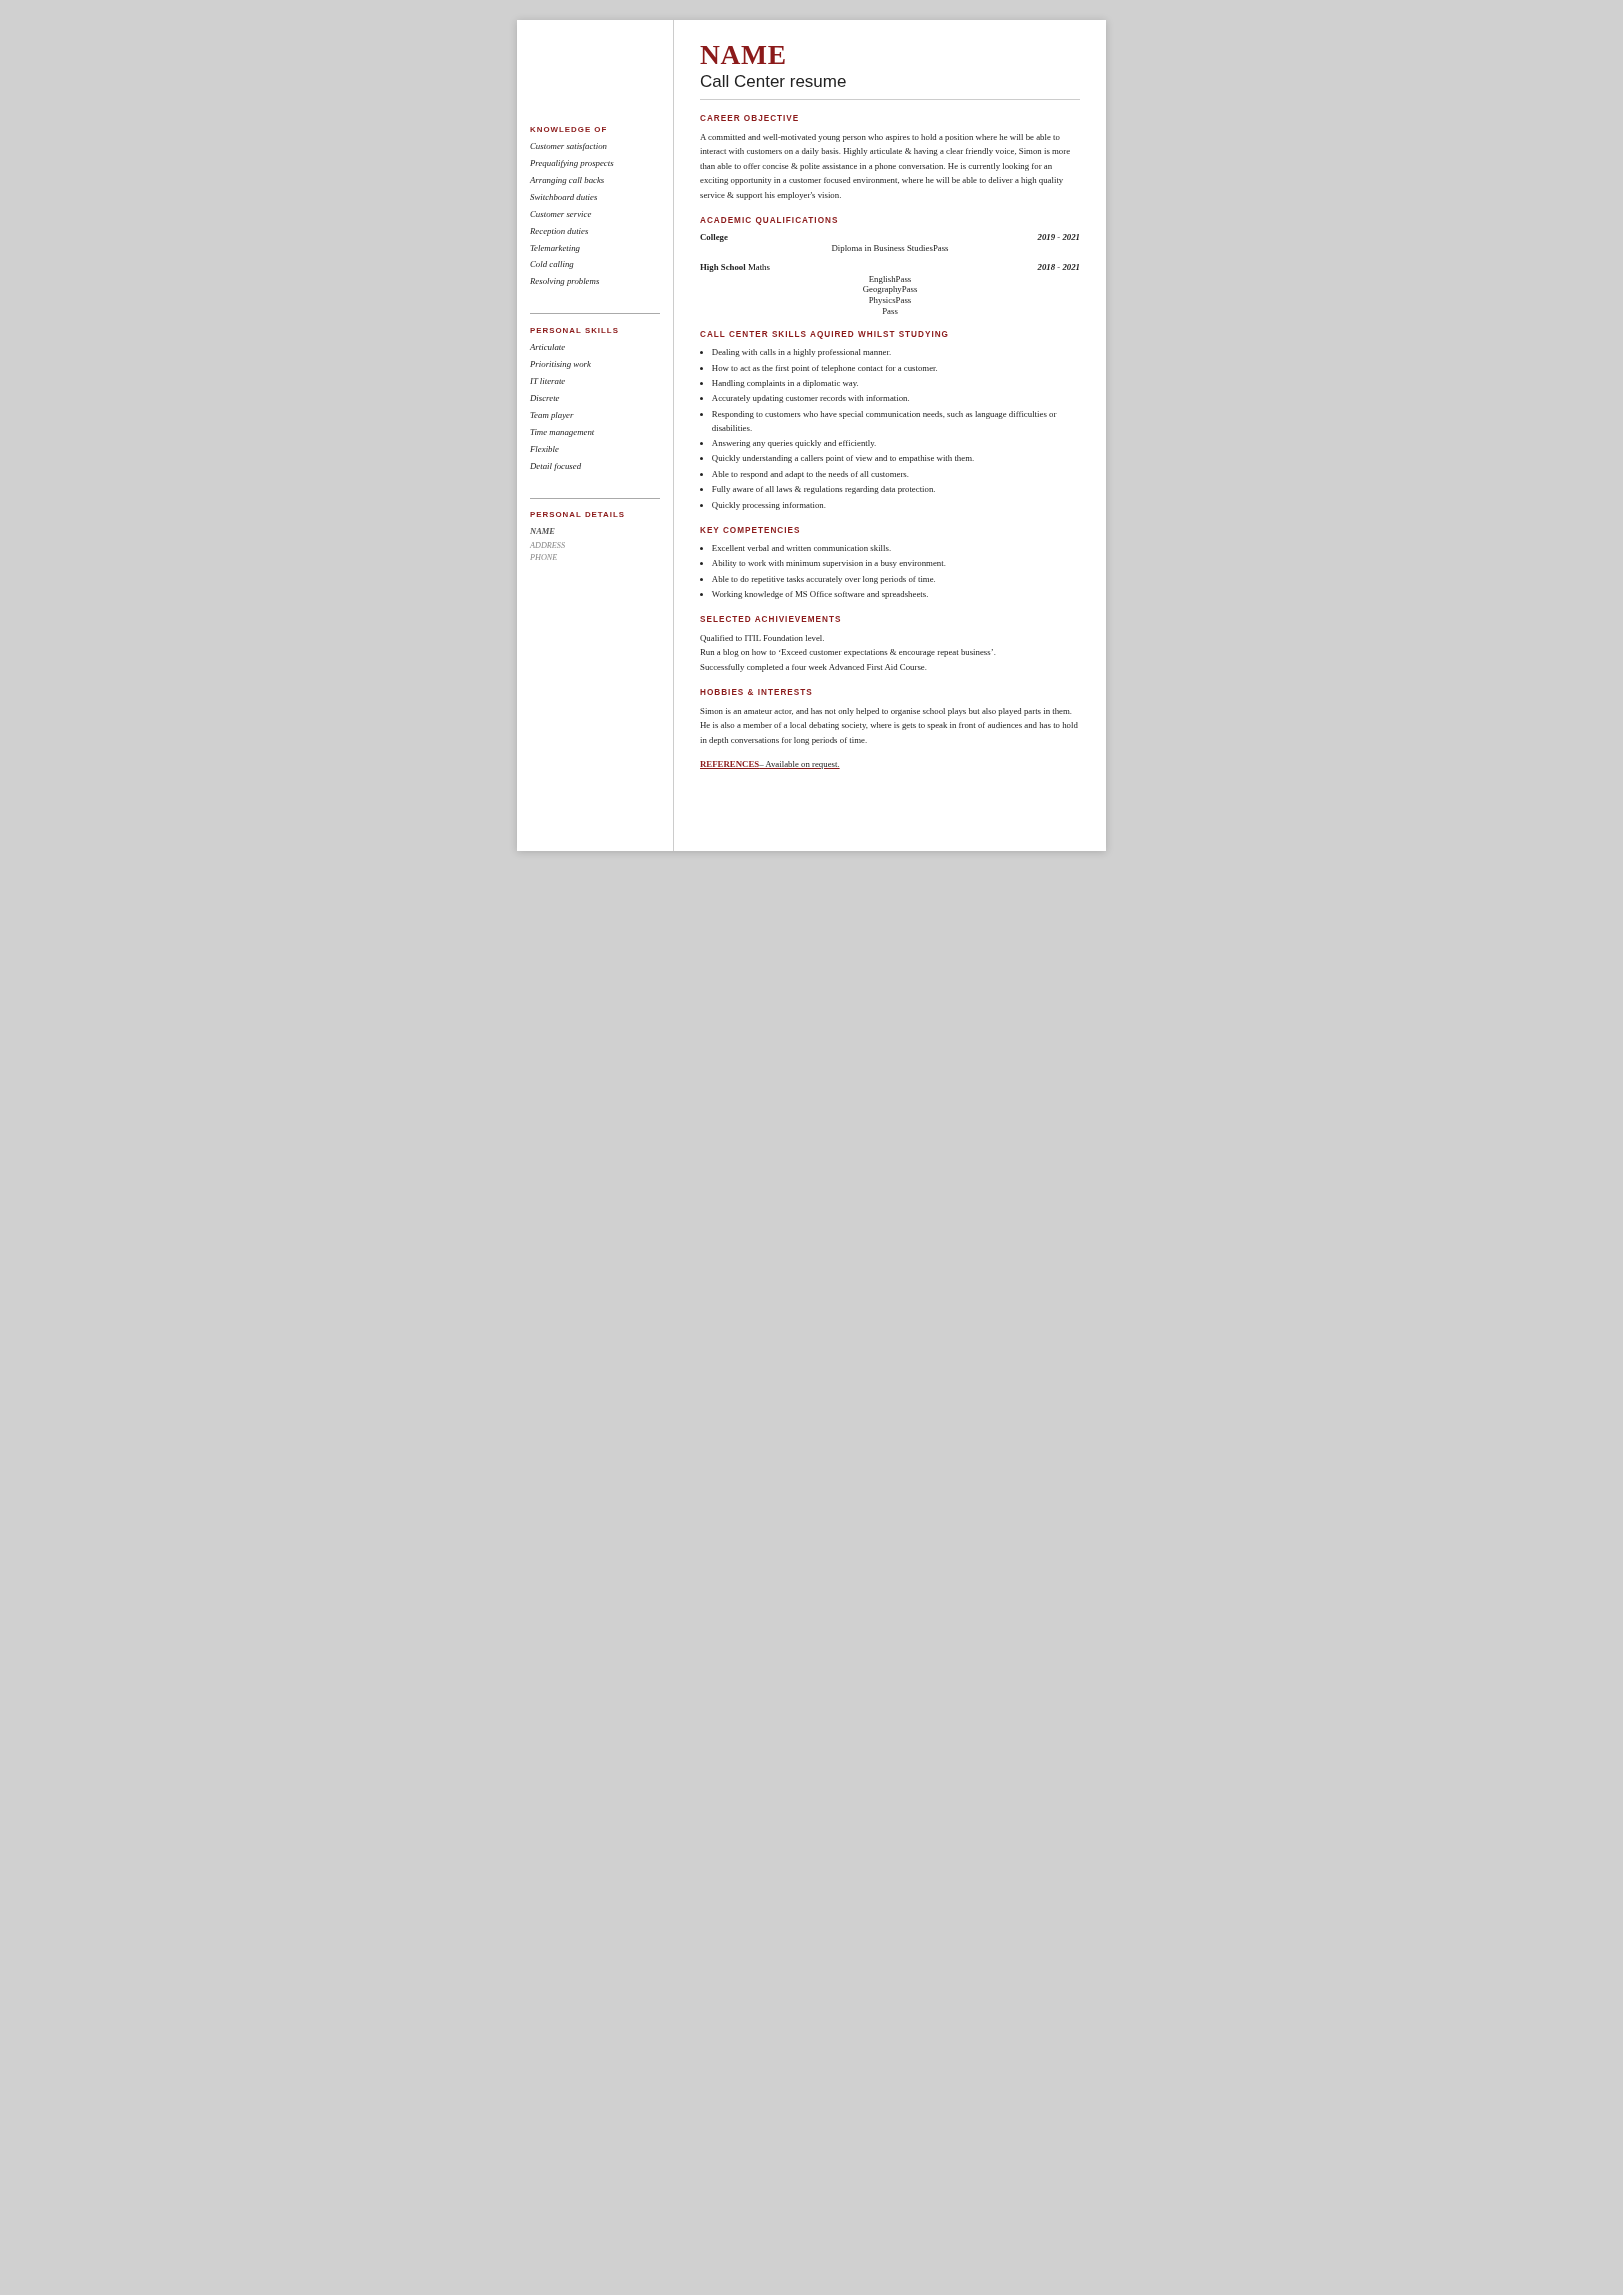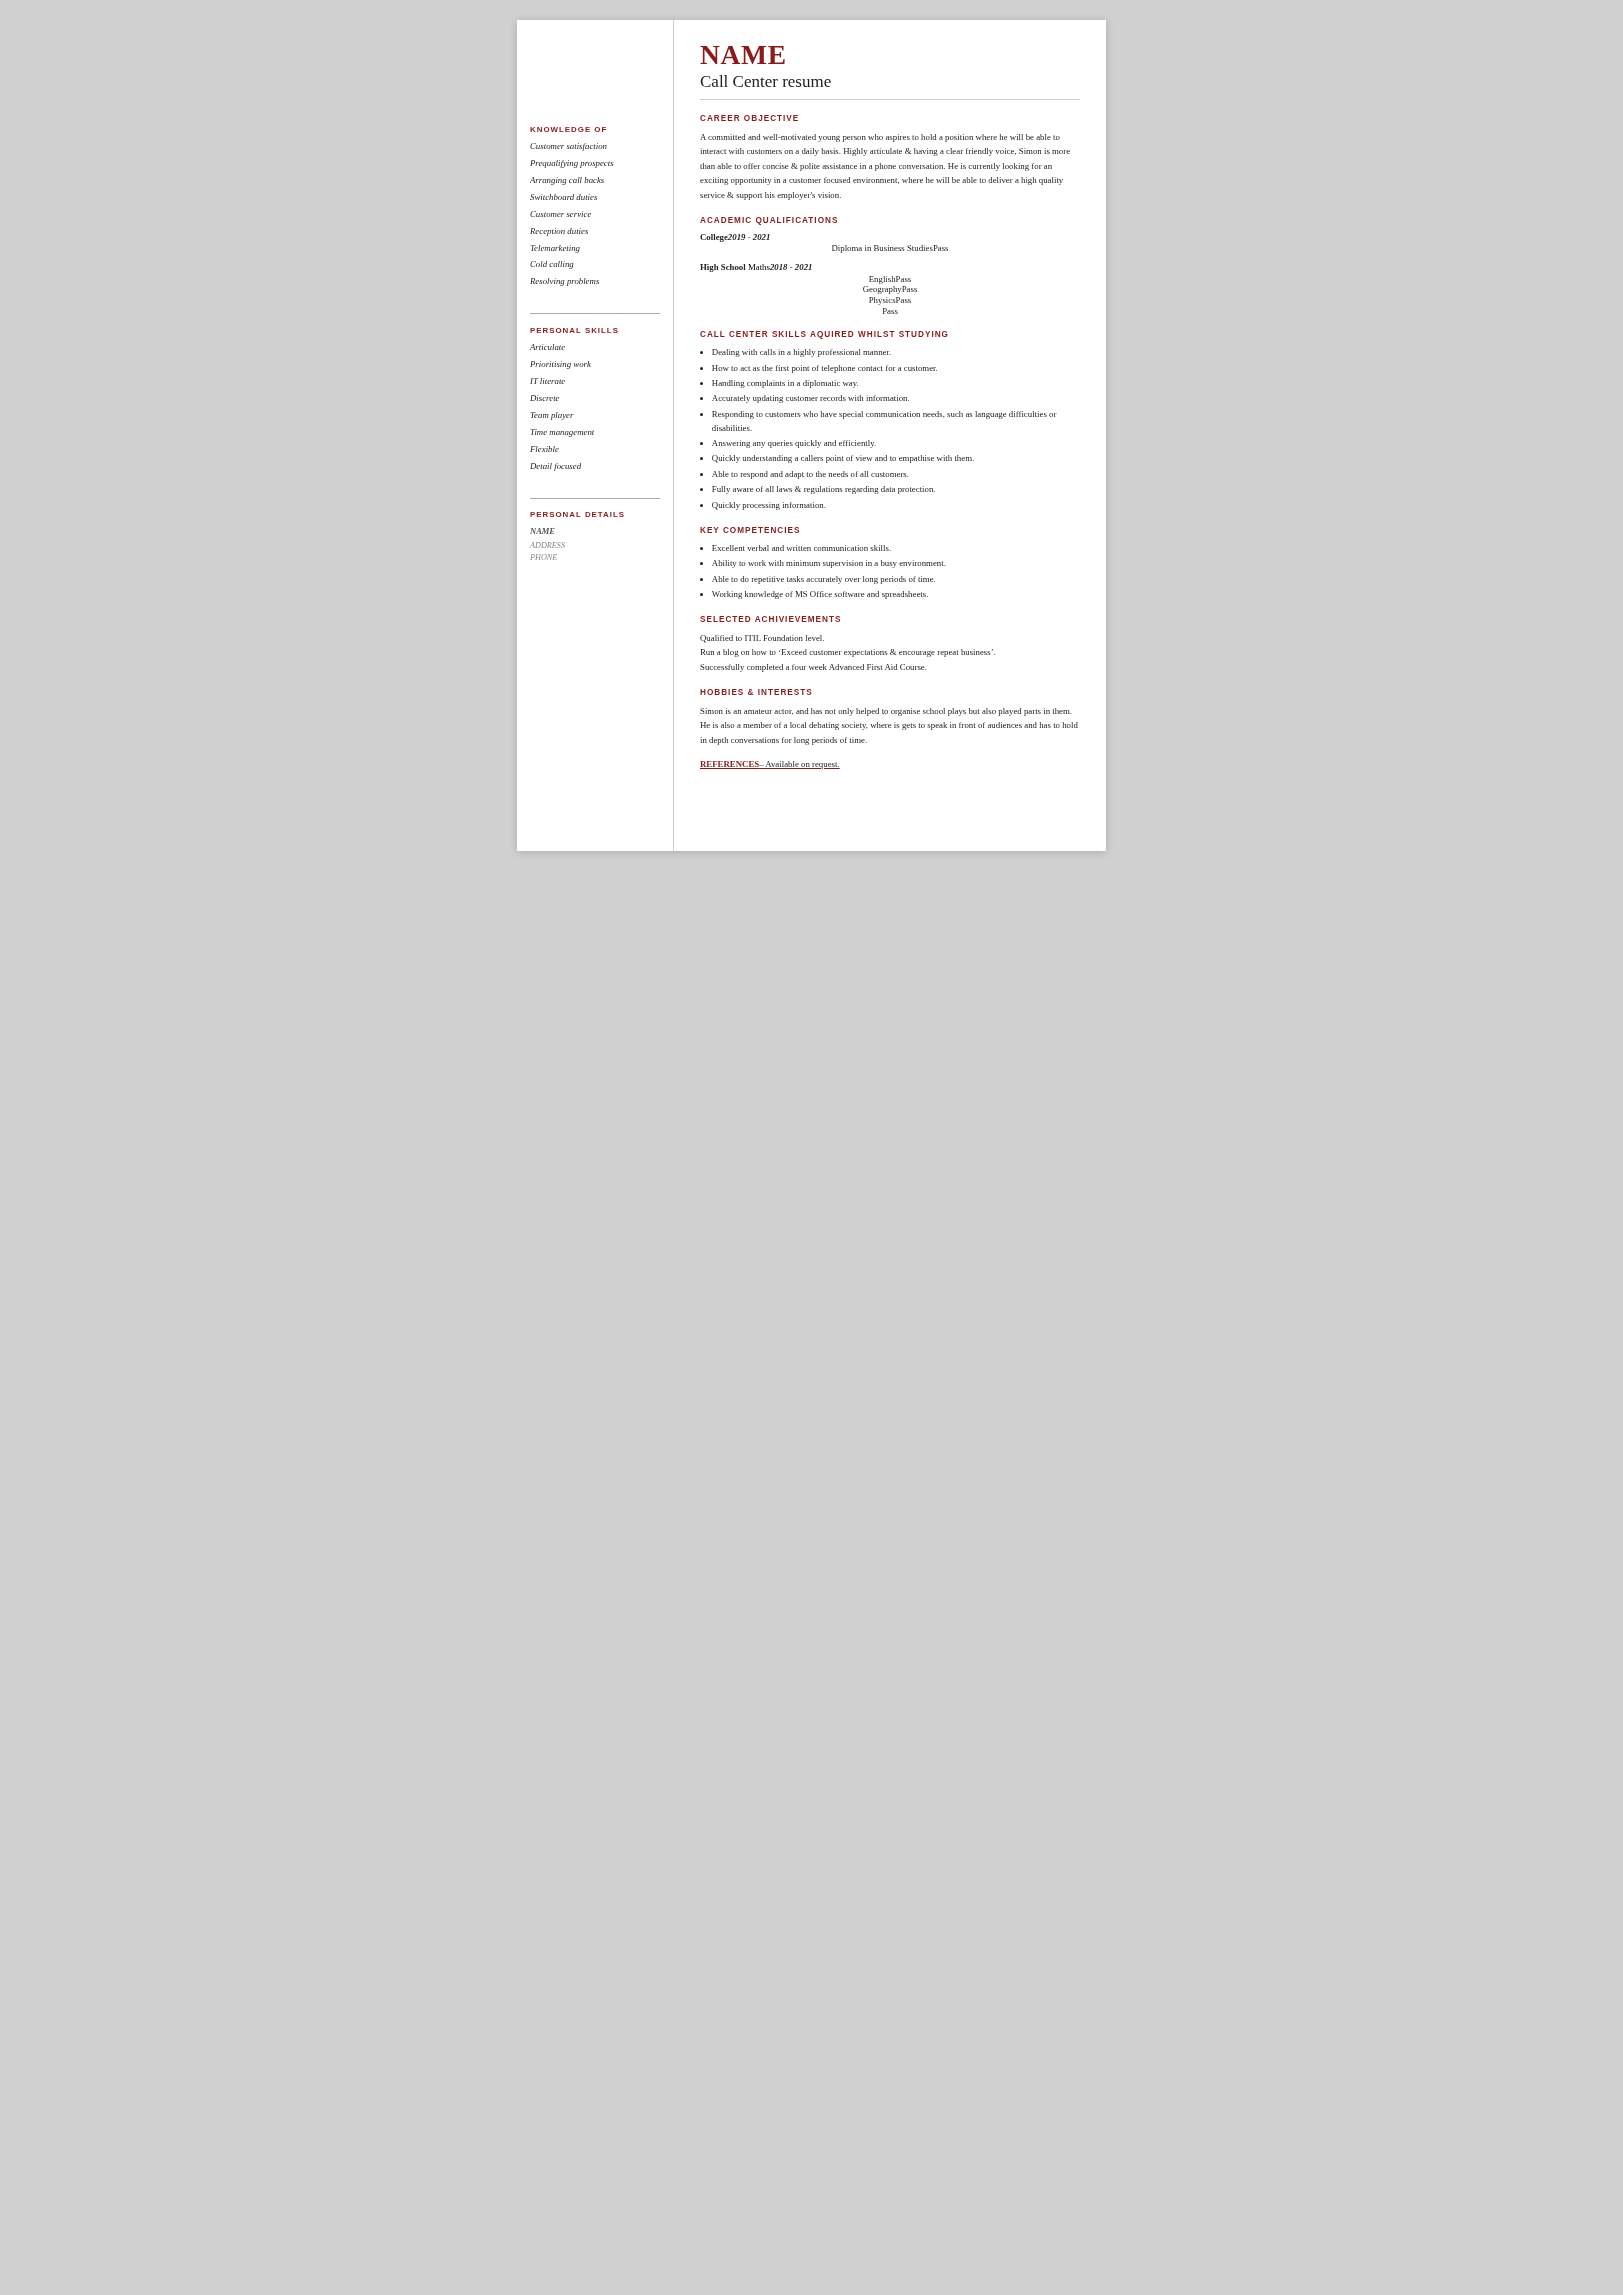--- a/index.html
+++ b/index.html
@@ -61,21 +61,21 @@
     .resume-name {
       color: #8b1a1a;
       font-size: 27.5px;
       font-family: Georgia, serif;
       font-weight: bold;
       margin-bottom: 1.3px;
       letter-spacing: 0.7px;
     }
     .resume-title {
       font-size: 17px;
-      font-family: Liberation Serif, serif;
+      font-family: Liberation Sans, sans-serif;
       color: #222;
       font-weight: normal;
       margin-bottom: 14.4px;
       border-bottom: 0.7px solid #ccc;
       padding-bottom: 6.5px;
     }
     .section-heading {
       color: #8b1a1a;
       font-family: Arial, Helvetica, sans-serif;
       font-size: 8.2px;
@@ -86,20 +86,21 @@
       margin-top: 14px;
     }
     .career-objective-text {
       font-size: 8.8px;
       color: #222;
       line-height: 1.65;
       margin-bottom: 3.9px;
     }
     .qual-row {
       display: flex;
+      justify-content: space-between;
       margin-bottom: 1.3px;
       font-size: 8.8px;
     }
     .qual-label {
       font-weight: bold;
       color: #222;
     }
     .qual-year {
       font-weight: bold;
       font-style: italic;

